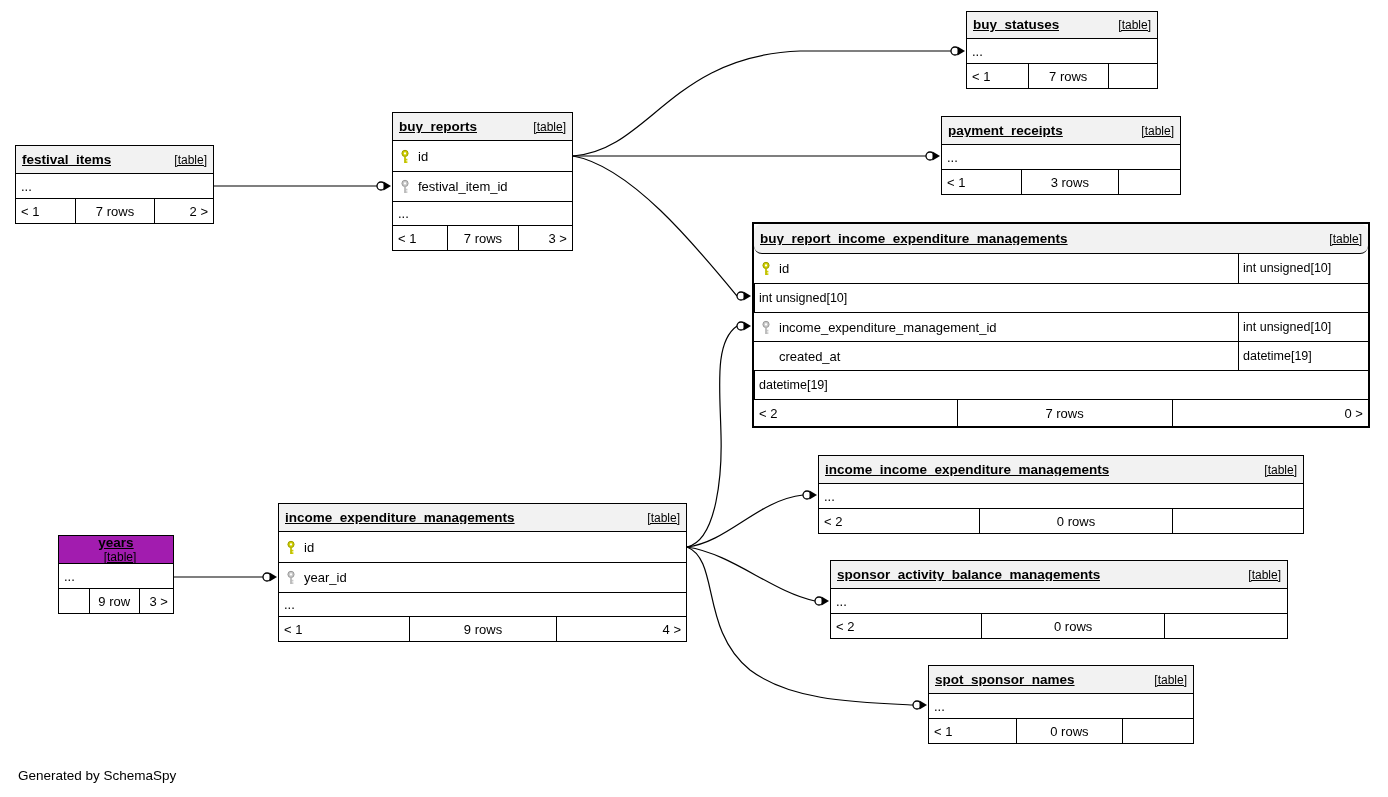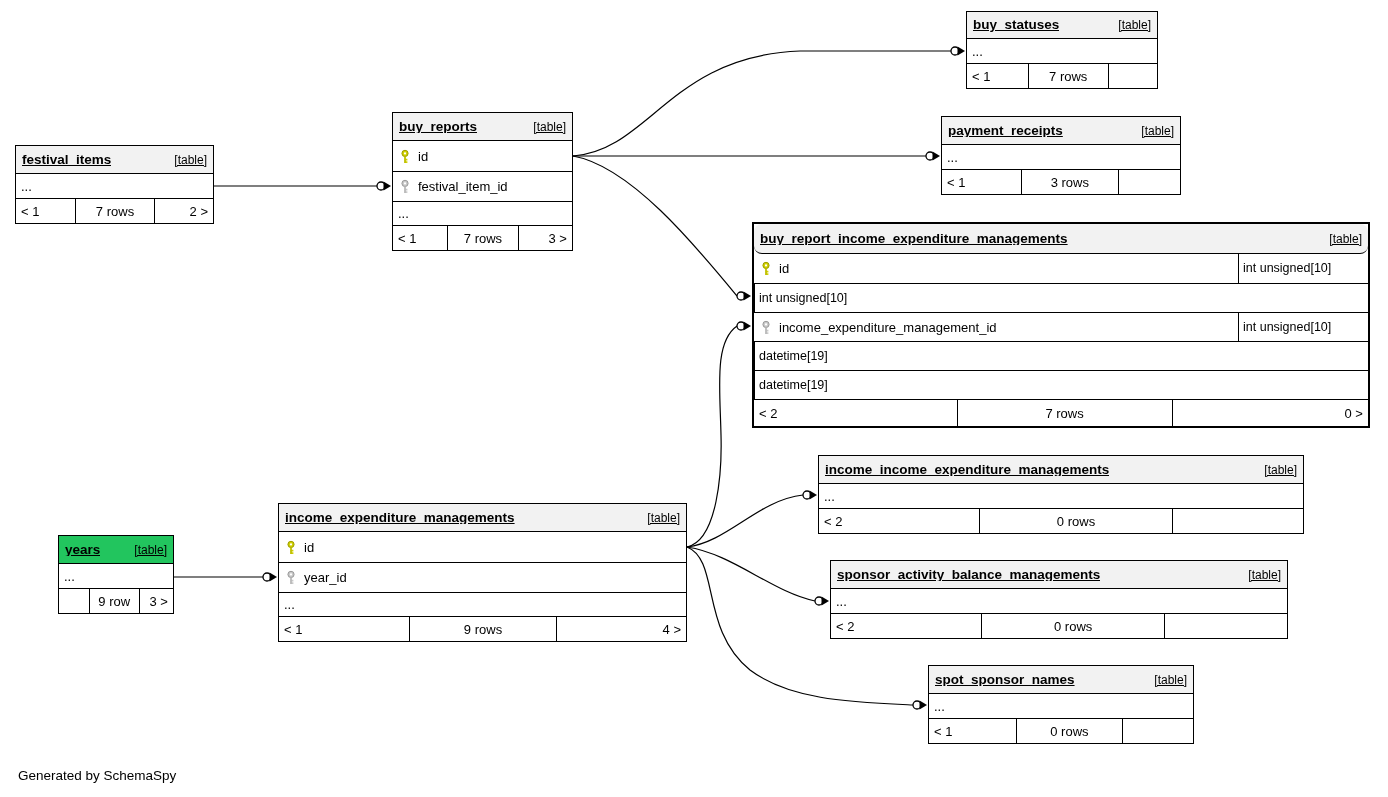--- a/index.html
+++ b/index.html
@@ -159,20 +159,24 @@
      <circle cx="6" cy="4.4" r="3.1" fill="#c9c9c9" stroke="#9a9a9a" stroke-width="1"></circle>
      <circle cx="6" cy="4.4" r="1.1" fill="#ffffff"></circle>
      <path d="M6 7.5 L6 14 M6 10.6 L8.4 10.6 M6 13.2 L8.4 13.2" stroke="#c9c9c9" stroke-width="1.7" fill="none"></path>
      <path d="M6 7.5 L6 14" stroke="#9a9a9a" stroke-width="0.6" fill="none"></path>
   </svg>
           <span>income_expenditure_management_id</span>
         </div>
         <div class="row-type" style="width:130px">int unsigned[10]</div>
       </div>
       <div class="t-row" style="height: 29px;">
+        <div class="row-main">
+          <span class="no-key"></span>
+          <span>created_at</span>
+        </div>
         <div class="row-type" style="width:130px">datetime[19]</div>
       </div>
       <div class="t-row" style="height: 29px;">
         <div class="row-type" style="width:130px">datetime[19]</div>
       </div>
       <div class="t-ftr" style="height: 27px;">
         <div class="f-cell" style="width:33%">&lt; 2</div>
         <div class="f-cell f-center" style="width:35%">7 rows</div>
         <div class="f-cell f-right" style="width:32%">0 &gt;</div>
       </div>
@@ -229,21 +233,21 @@
         </div>
       </div>
       <div class="t-ell" style="height: 24px;">...</div>
       <div class="t-ftr" style="height: 25px;">
         <div class="f-cell" style="width:32%">&lt; 1</div>
         <div class="f-cell f-center" style="width:36%">9 rows</div>
         <div class="f-cell f-right" style="width:32%">4 &gt;</div>
       </div>
     </div>
     <div class="table-node" style="left: 58px; top: 535px; width: 116px;">
-      <div class="t-hdr" style="height: 28px; background: #22c55e;">
+      <div class="t-hdr" style="height: 28px; background: #a21caf; flex-direction: column;">
         <span class="t-name">years</span>
         <span class="t-tag">[table]</span>
       </div>
       <div class="t-ell first" style="height: 24px;">...</div>
       <div class="t-ftr" style="height: 25px;">
         <div class="f-cell" style="width:26%"></div>
         <div class="f-cell f-center" style="width:44%">9 row</div>
         <div class="f-cell f-right" style="width:30%">3 &gt;</div>
       </div>
     </div>

